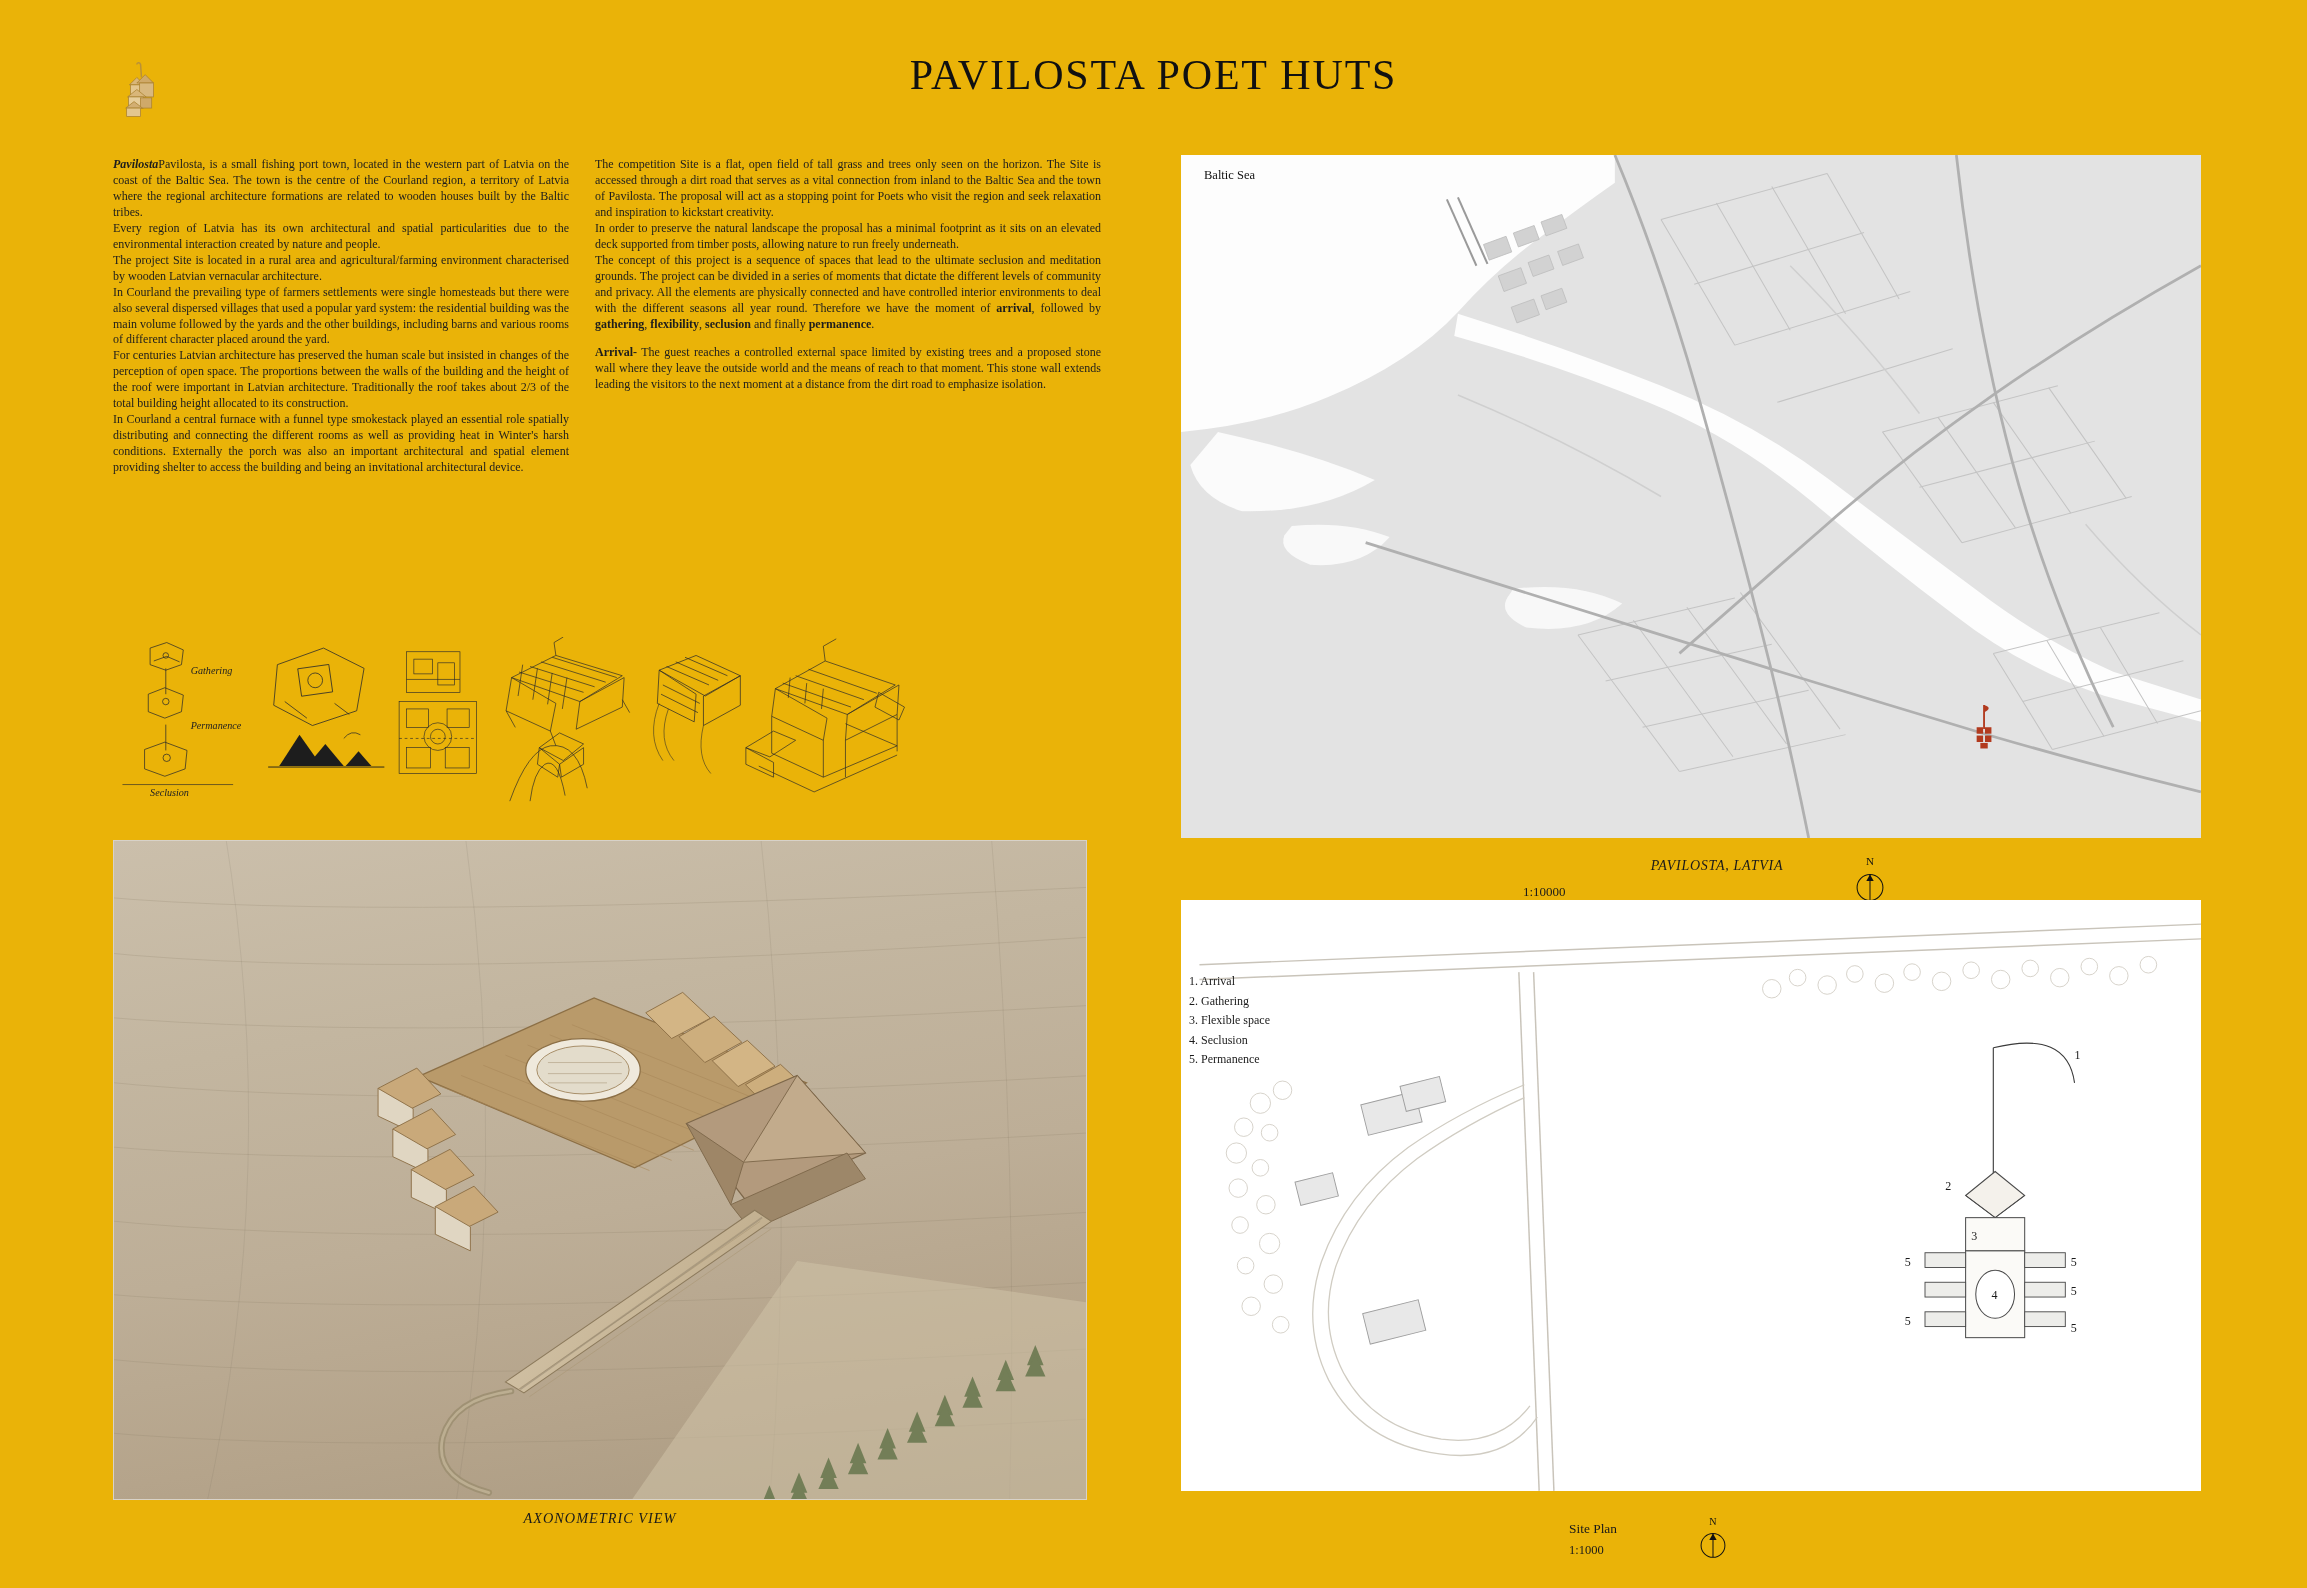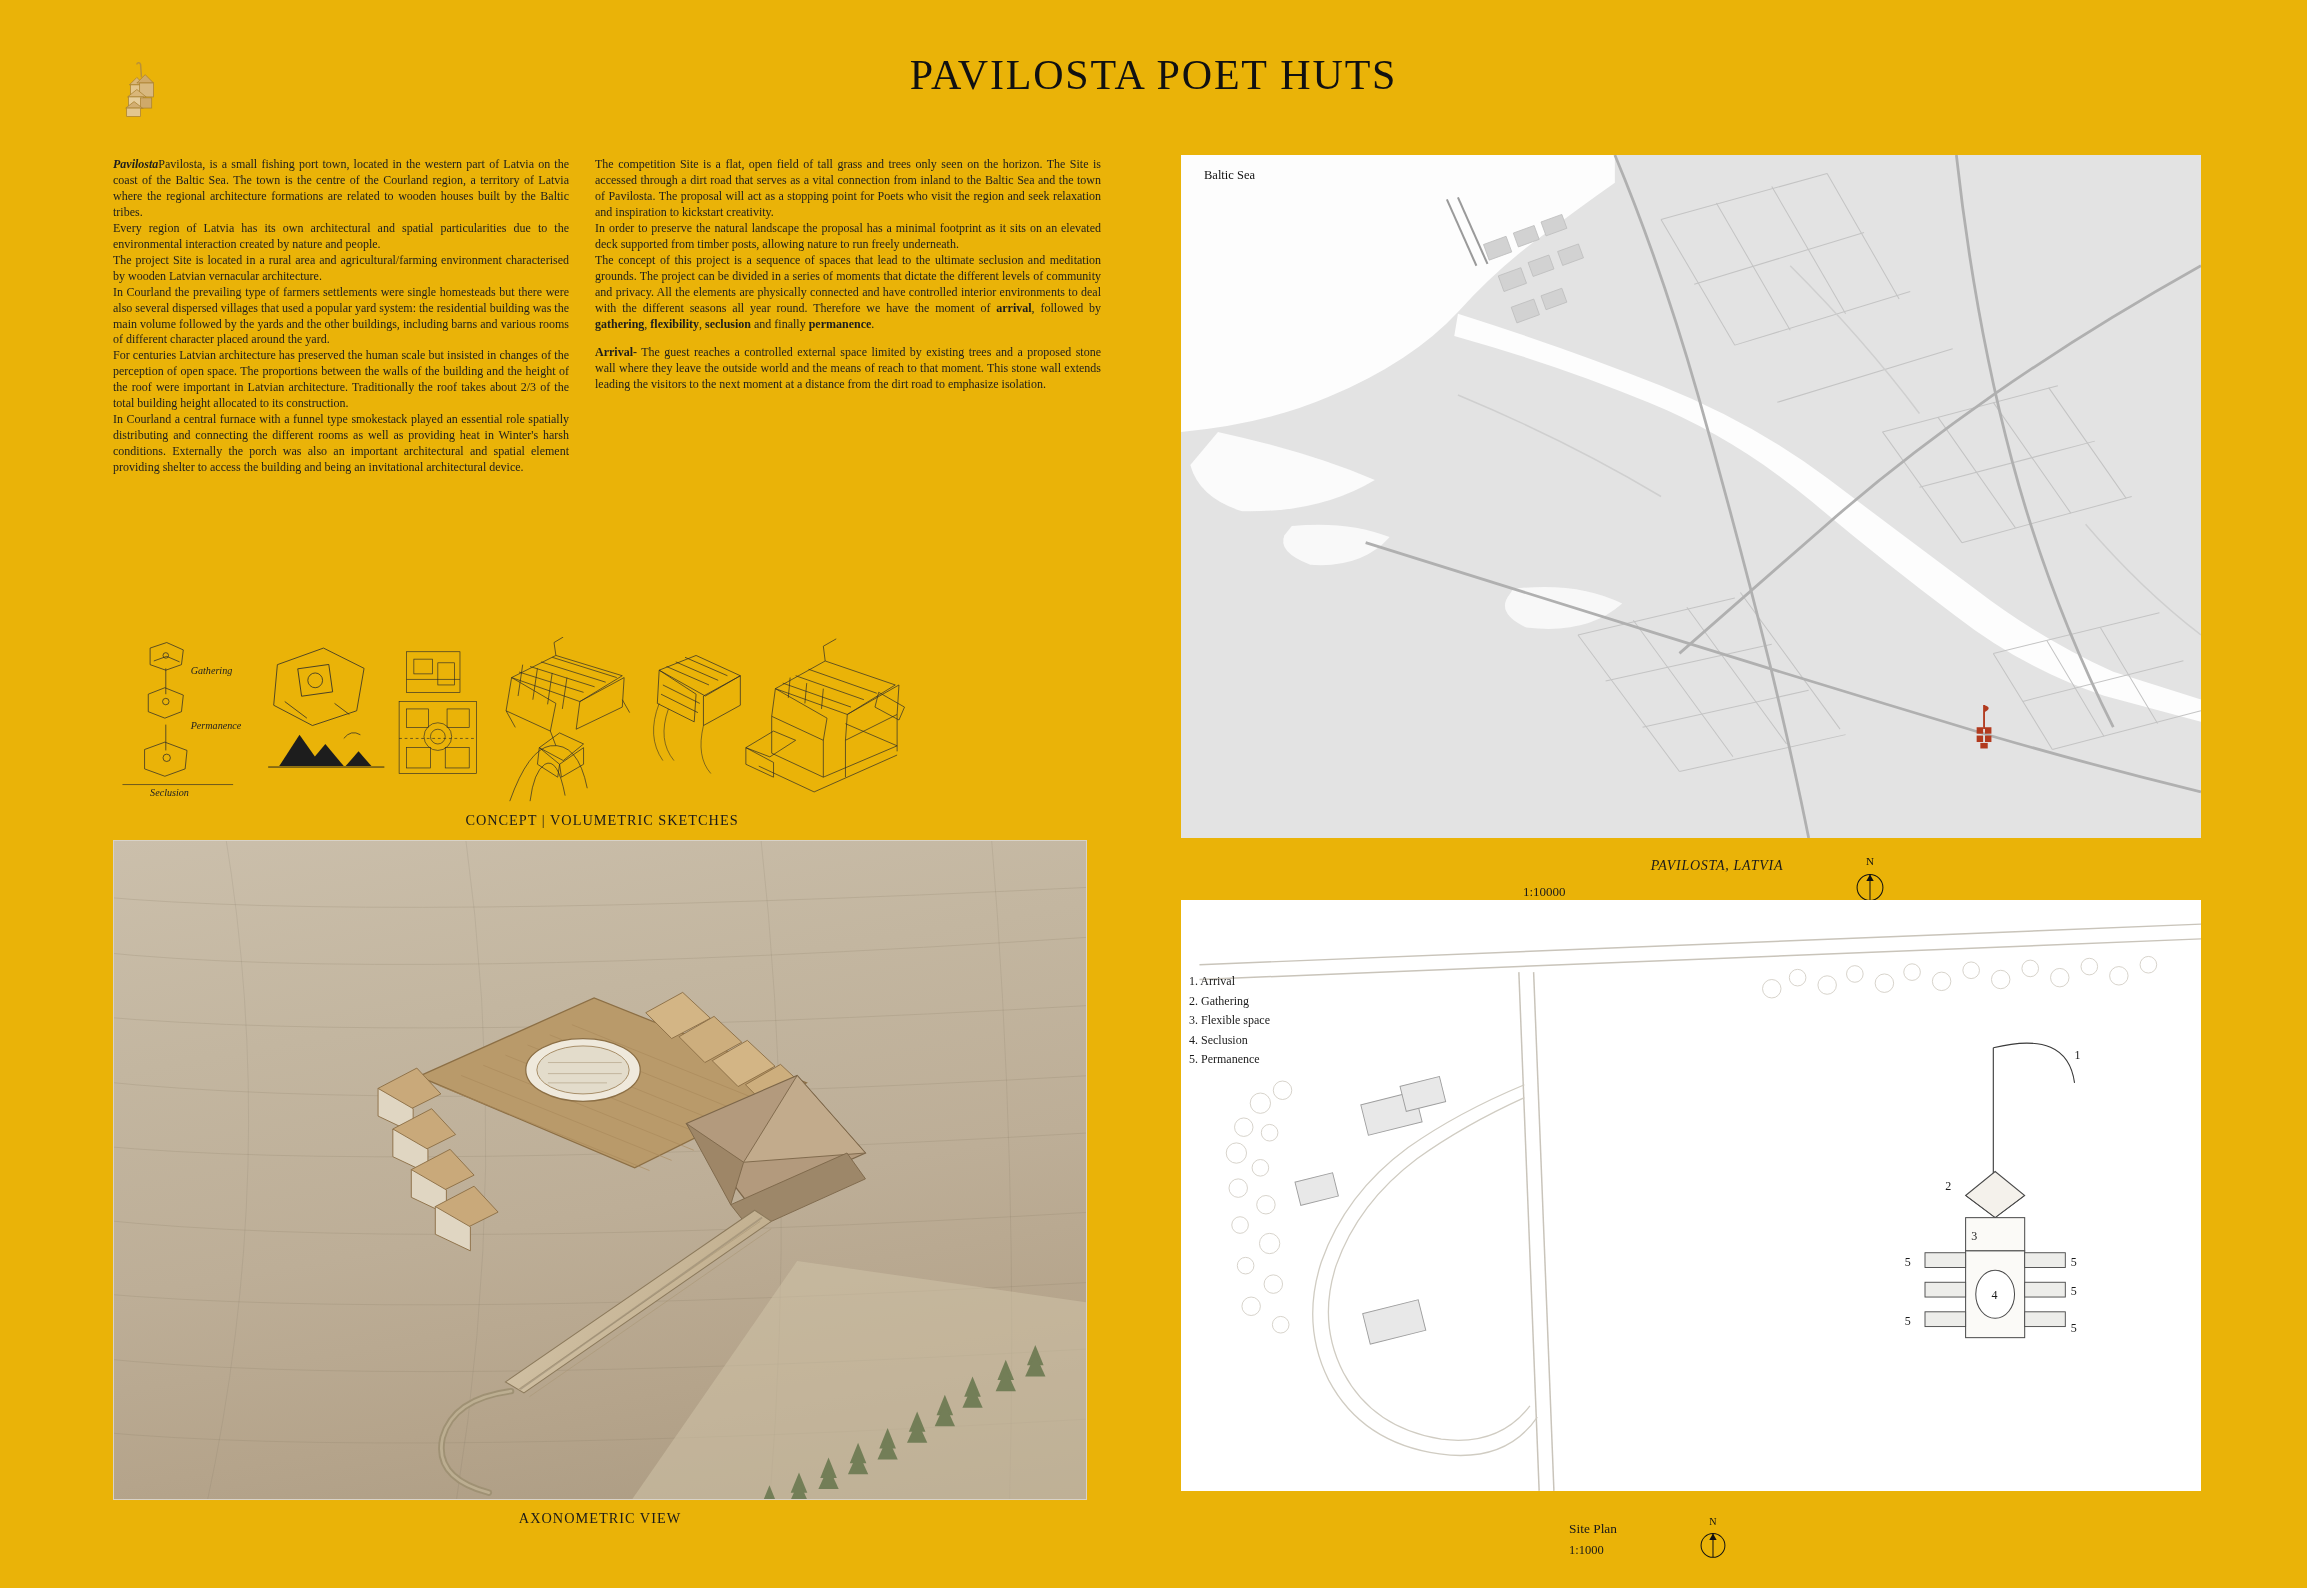--- a/index.html
+++ b/index.html
@@ -77,20 +77,21 @@
     overflow: hidden;
     background: linear-gradient(170deg,#cbbfab 0%,#c3b6a0 28%,#bdae97 55%,#b5a48b 78%,#aa9a81 100%);
   }
   .axo-cap {
     position: absolute;
     left: 113px; top: 1510px;
     width: 974px;
     text-align: center;
     font-size: 14.3px;
     letter-spacing: 1px;
+    font-style: italic;
   }
 
   
   .map-frame {
     position: absolute;
     left: 1181px; top: 155px;
     width: 1020px; height: 683px;
     background: #e2e2e2;
     overflow: hidden;
   }
@@ -284,21 +285,20 @@
         <path d="M796 84 l-2 28 l56 -28 l2 -32 z"></path>
         <path d="M714 86 l0 40 M770 112 l0 40 M794 112 l0 40 M850 84 l0 40"></path>
         <path d="M714 126 l56 26 l80 -34 l-56 -24"></path>
         <path d="M700 140 l60 28 M760 168 l90 -40"></path>
         <path d="M686 120 l30 -18 l24 10 l-28 18 z"></path>
         <path d="M686 120 l0 18 l30 14 l0 -16 z"></path>
         <path d="M830 60 l28 16 l-6 14 l-26 -14 z"></path>
       </g>
     </svg>
   </div>
-  <div class="sketch-cap">CONCEPT | VOLUMETRIC SKETCHES</div>
 
   <div class="axo-frame">
     <svg width="974" height="660" viewBox="0 0 1055 715">
       <defs>
         <linearGradient id="gnd" x1="0" y1="0" x2="0.3" y2="1">
           <stop offset="0%" stop-color="#cdc2ad"></stop>
           <stop offset="45%" stop-color="#c0b29a"></stop>
           <stop offset="100%" stop-color="#a79madd"></stop>
         </linearGradient>
         <linearGradient id="deck" x1="0" y1="0" x2="1" y2="0.4">

